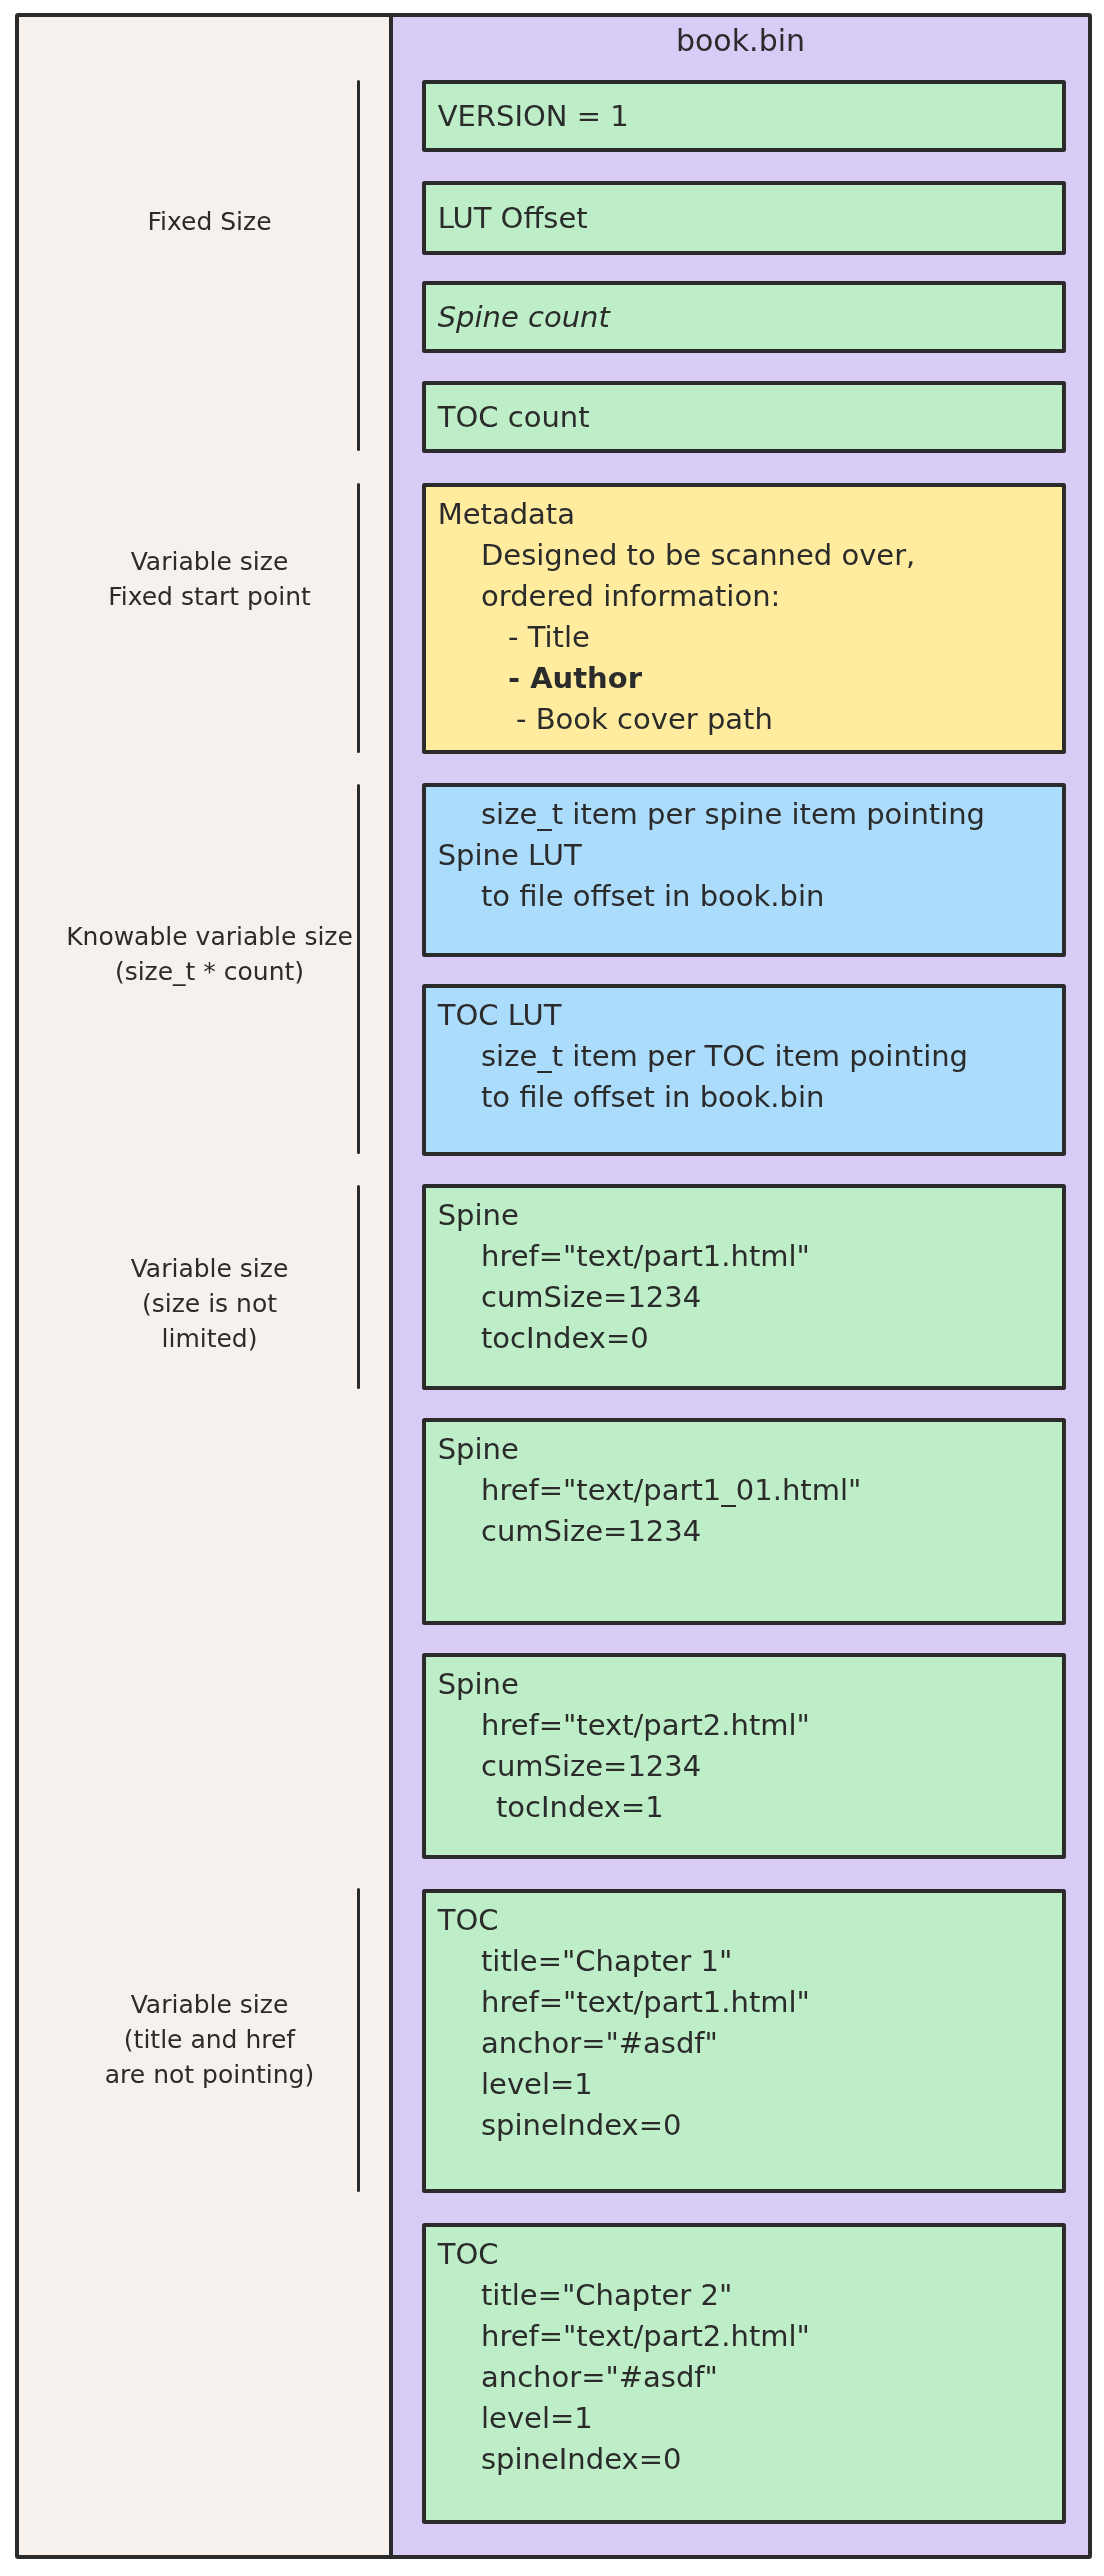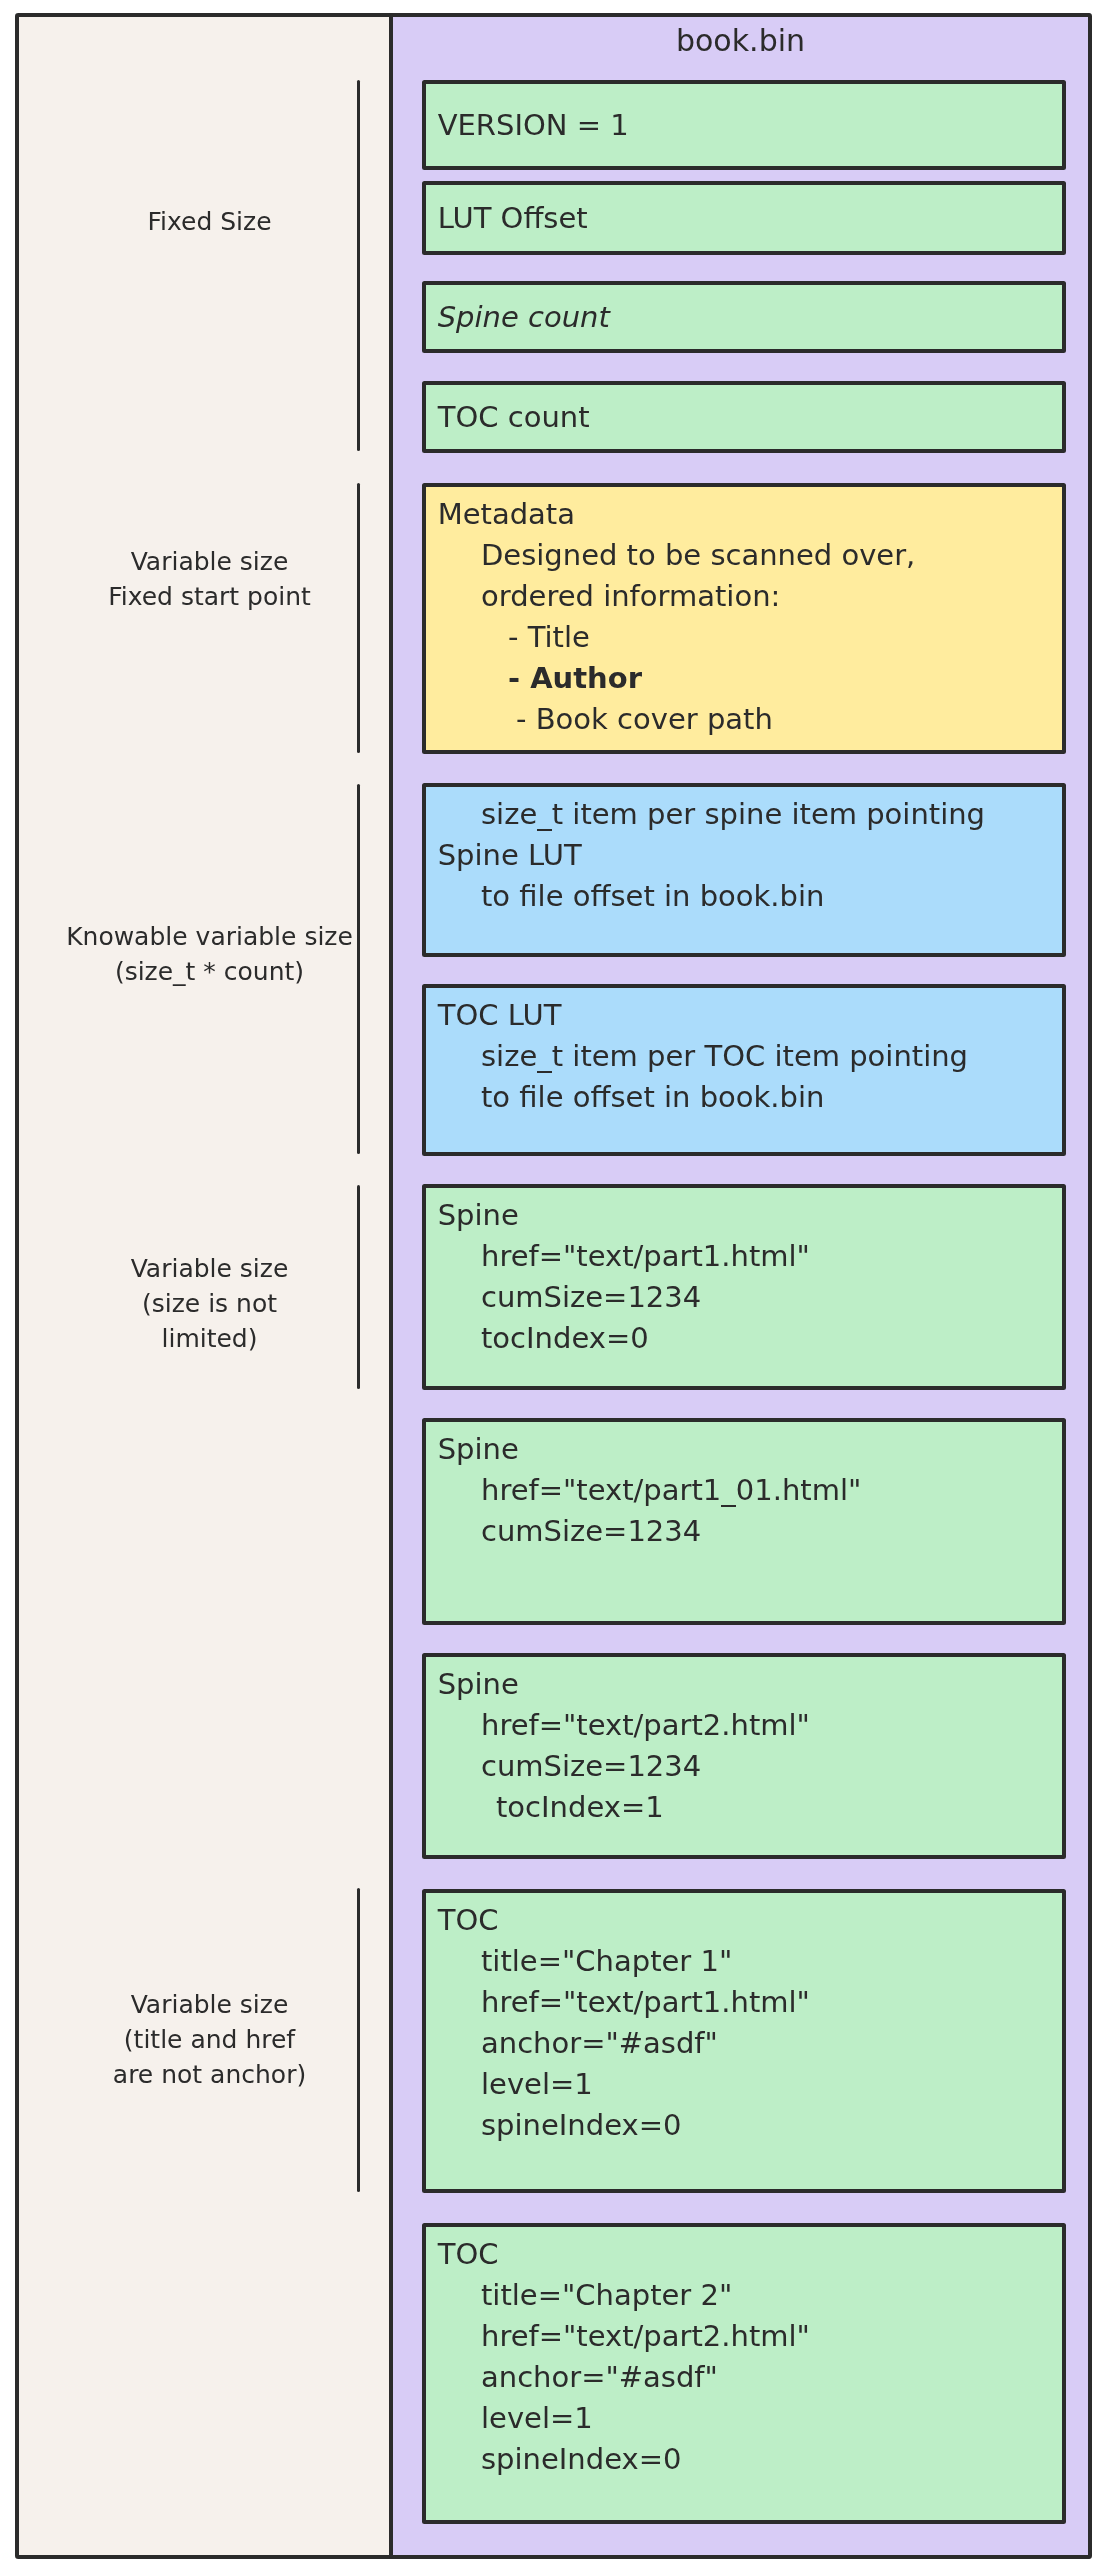--- a/index.html
+++ b/index.html
@@ -71,25 +71,25 @@
         <div>(size_t * count)</div>
       </div>
       <div class="side-label" style="top: 1251px;">
         <div>Variable size</div>
         <div>(size is not</div>
         <div>limited)</div>
       </div>
       <div class="side-label" style="top: 1987px;">
         <div>Variable size</div>
         <div>(title and href</div>
-        <div>are not anchor)</div>
+        <div>are not pointing)</div>
       </div>
     </div>
   <div>
-      <div class="sbox green single" style="top: 80px; height: 90px;">
+      <div class="sbox green single" style="top: 80px; height: 72px;">
         <div class="ln" style="padding-left: 11.7px;">VERSION = 1</div>
       </div>
       <div class="sbox green single" style="top: 181px; height: 74px;">
         <div class="ln" style="padding-left: 11.7px;">LUT Offset</div>
       </div>
       <div class="sbox green single" style="top: 281px; height: 72px;">
         <div class="ln" style="padding-left: 11.7px; font-style: italic;">Spine count</div>
       </div>
       <div class="sbox green single" style="top: 381px; height: 72px;">
         <div class="ln" style="padding-left: 11.7px;">TOC count</div>

